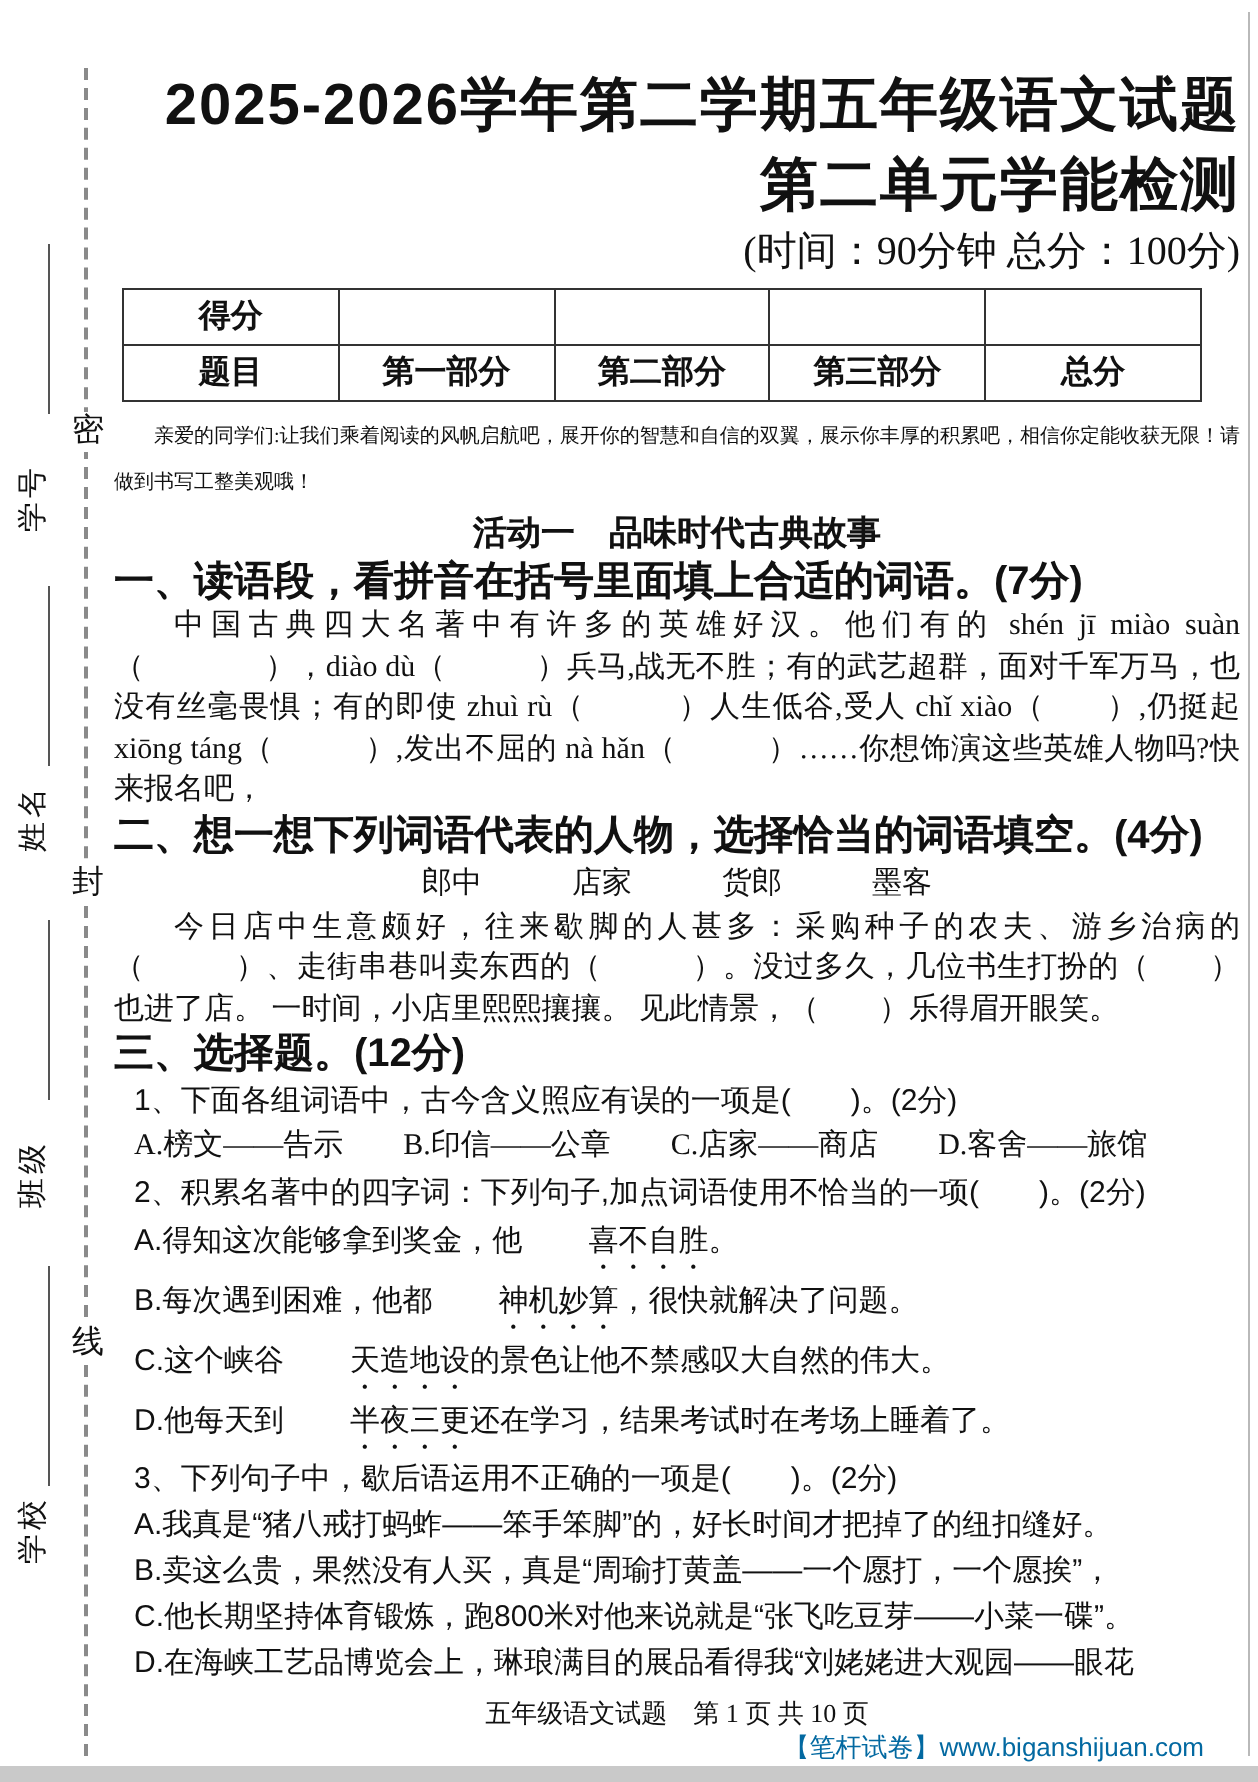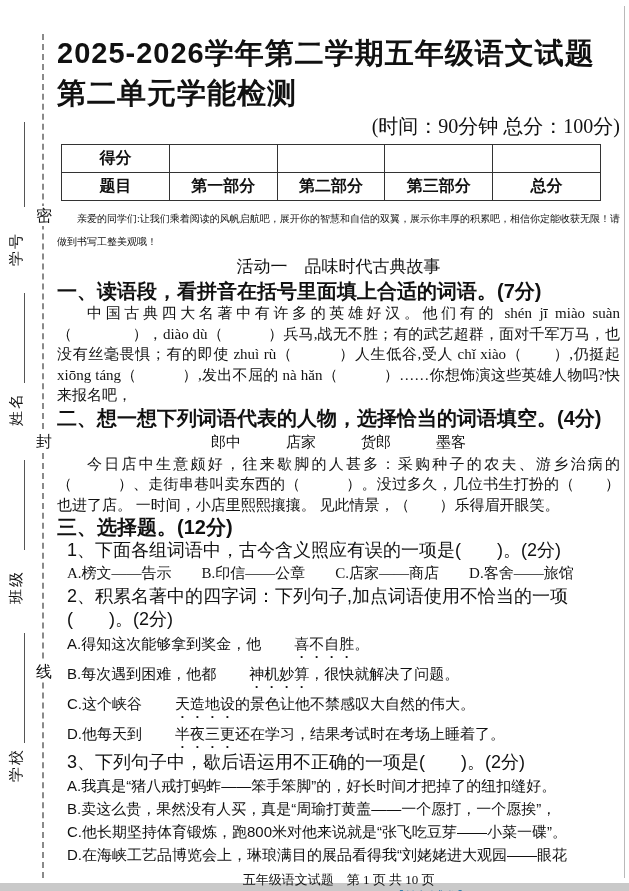--- a/index.html
+++ b/index.html
@@ -33,41 +33,41 @@
   .side-line.s2{top:460px;height:90px;}
   .side-line.s3{top:633px;height:110px;}
 
   
   .right-edge{position:absolute;left:624px;top:6px;height:872px;width:0;
     border-left:1px solid #b9b9b9;}
   .bottom-strip{position:absolute;left:0;right:0;bottom:0;height:8px;background:#c9c9c9;}
 
   
   .content{position:absolute;left:57px;top:0;width:563px;}
-  .title{font-size:29px;font-weight:bold;text-align:left;line-height:38px;
+  .title{font-size:29px;font-weight:bold;text-align:right;line-height:38px;
     margin:34px 0 0 0;font-family:"Liberation Sans","DejaVu Sans",sans-serif;letter-spacing:1px;}
   .title.second{margin-top:2px;}
   .meta{font-size:20px;text-align:right;line-height:24px;margin-top:2px;}
 
   table.score{border-collapse:collapse;width:540px;margin:6px 0 0 4px;table-layout:fixed;}
   table.score td{border:1.5px solid #333;height:27px;text-align:center;
     font-size:16px;font-weight:bold;font-family:"Liberation Sans","DejaVu Sans",sans-serif;padding:0;}
   td.w-small{width:18%;} td.w-last{width:28%;}
 
   .intro{font-size:10px;line-height:23px;text-indent:2em;text-align:justify;
     margin:6px 0 0 0;}
-  .activity{font-size:17px;font-weight:normal;text-align:center;line-height:24px;
+  .activity{font-size:17px;font-weight:bold;text-align:center;line-height:24px;
     margin:2px 0 0 0;font-family:"Liberation Sans","DejaVu Sans",sans-serif;}
   .qhead{font-size:20px;font-weight:bold;line-height:24px;margin:0;
     font-family:"Liberation Sans","DejaVu Sans",sans-serif;white-space:pre-wrap;}
   .passage{font-size:15px;line-height:20.5px;text-indent:2em;text-align:justify;
     margin:0;white-space:pre-wrap;}
   .wordbank{font-size:15px;line-height:20px;text-align:center;margin:2px 0 2px 0;
     white-space:pre-wrap;}
-  .stem{font-size:18px;line-height:23px;margin:0 0 0 10px;white-space:pre-wrap;
+  .stem{font-size:15px;line-height:23px;margin:0 0 0 10px;white-space:pre-wrap;
     font-family:"Liberation Sans","DejaVu Sans",sans-serif;}
   .opt{font-size:15px;line-height:23px;margin:0 0 0 10px;white-space:pre-wrap;}
   .opt.spaced{line-height:25px;}
   .opt.sans{font-family:"Liberation Sans","DejaVu Sans",sans-serif;}
   .emph{
     -webkit-text-emphasis:filled dot;-webkit-text-emphasis-position:under;
     text-emphasis:filled dot;text-emphasis-position:under right;padding-left:33px;
   }
   .footer-center{font-size:13px;text-align:center;line-height:17px;margin-top:5px;
     white-space:pre-wrap;}

